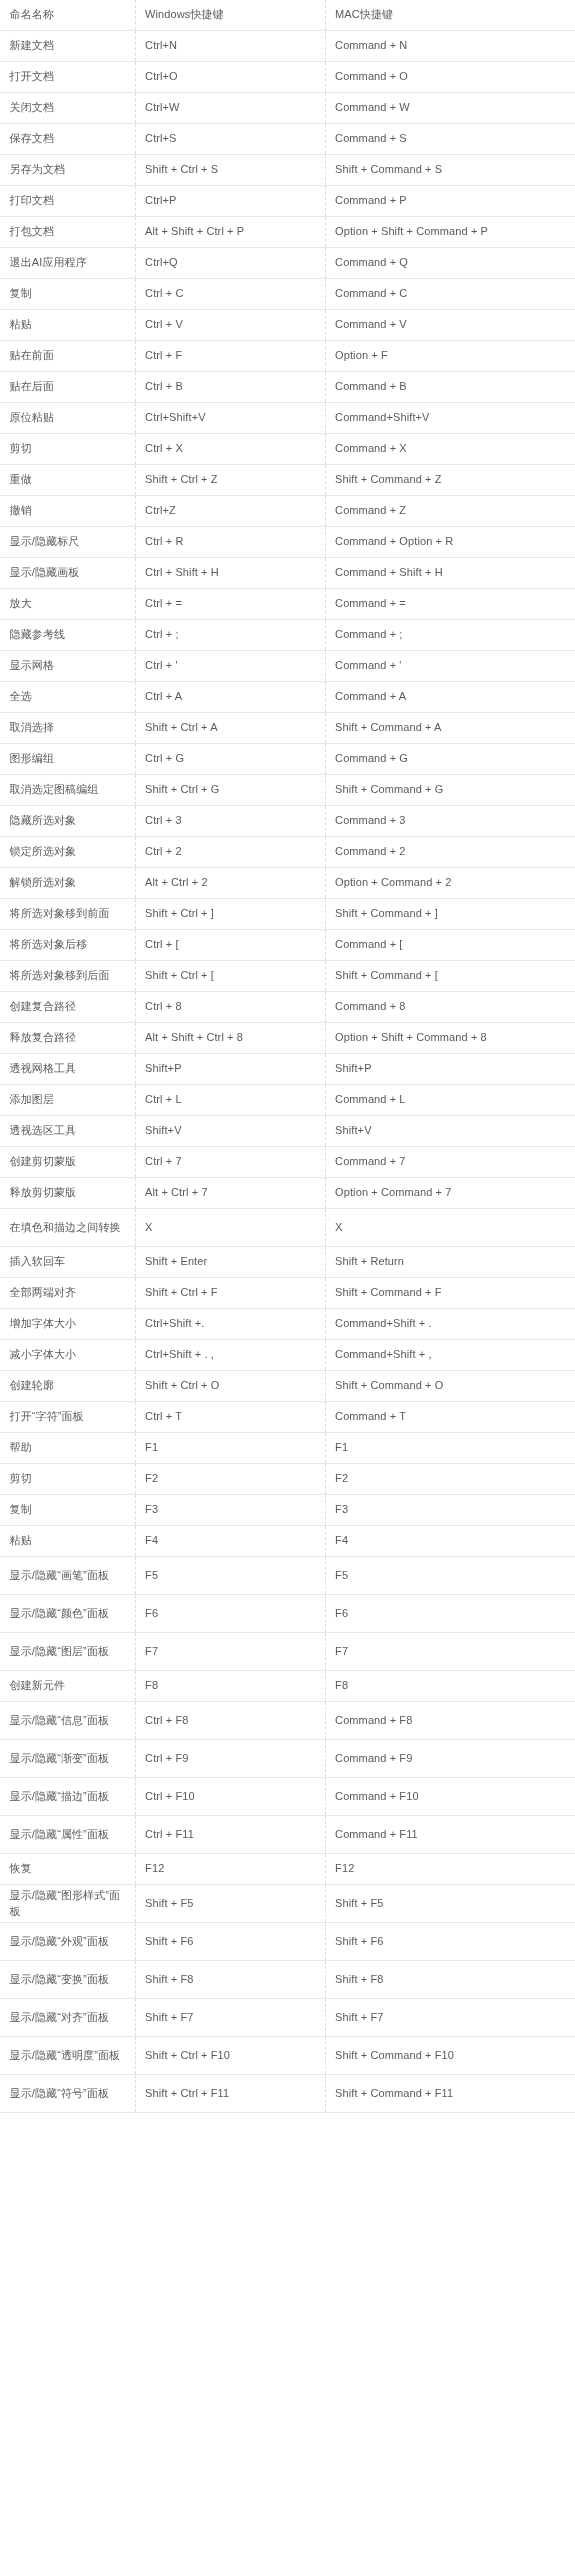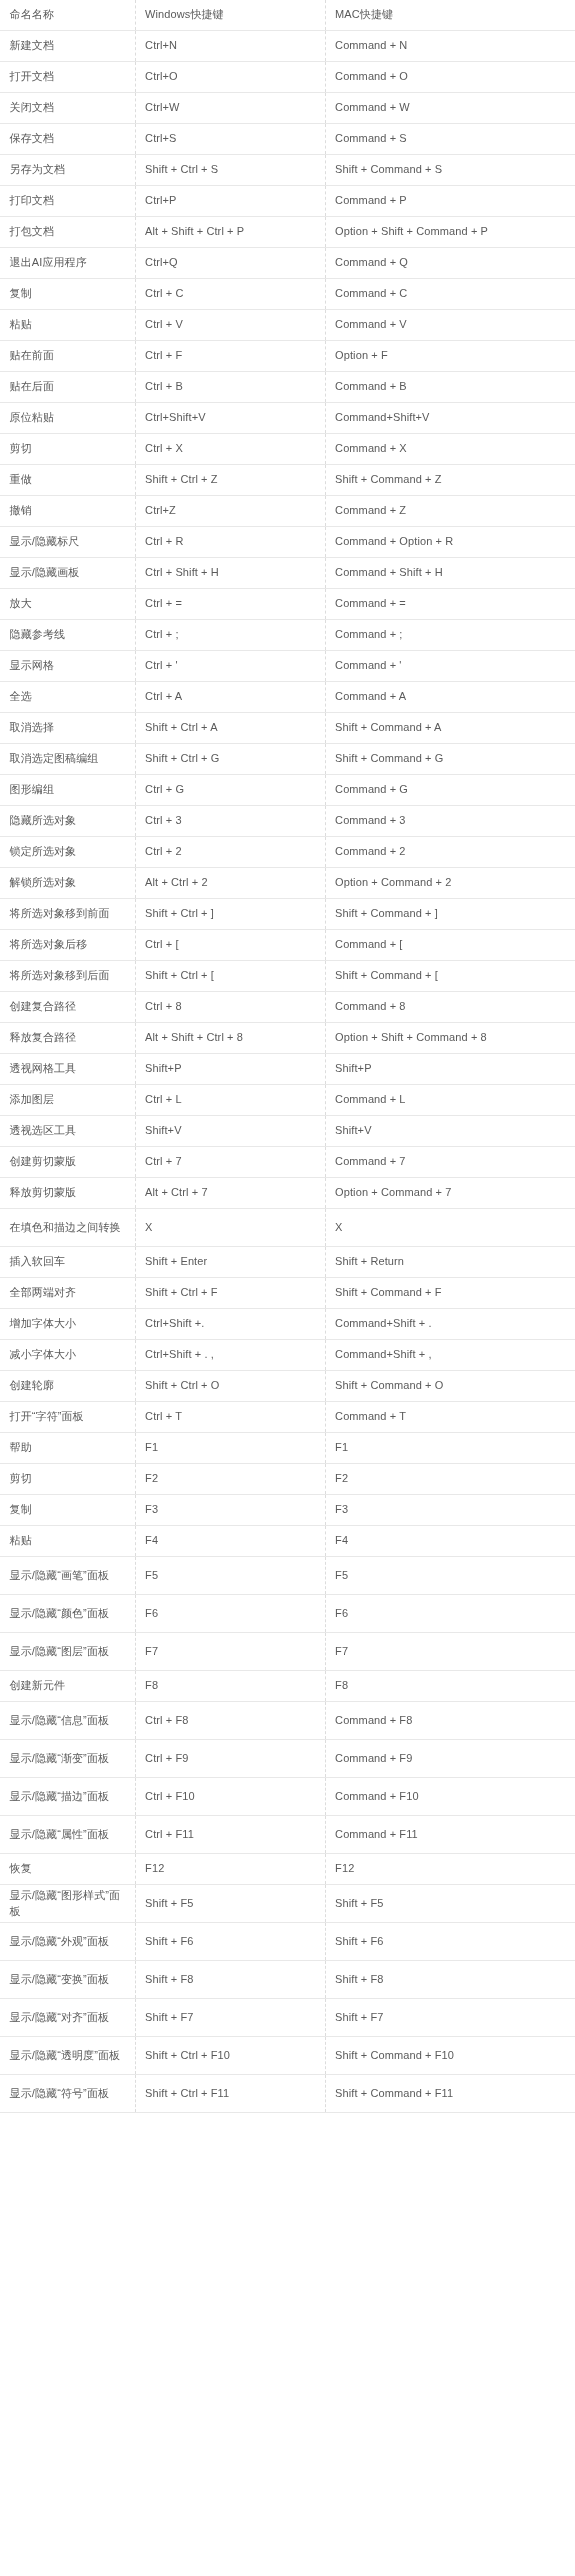--- a/index.html
+++ b/index.html
@@ -183,28 +183,28 @@
         <td class="name-cell">全选</td>
         <td class="key-cell">Ctrl + A</td>
         <td class="key-cell">Command + A</td>
       </tr>
       <tr>
         <td class="name-cell">取消选择</td>
         <td class="key-cell">Shift + Ctrl + A</td>
         <td class="key-cell">Shift + Command + A</td>
       </tr>
       <tr>
+        <td class="name-cell">图形编组</td>
+        <td class="key-cell">Ctrl + G</td>
+        <td class="key-cell">Command + G</td>
+      </tr>
+      <tr>
         <td class="name-cell">取消选定图稿编组</td>
         <td class="key-cell">Shift + Ctrl + G</td>
         <td class="key-cell">Shift + Command + G</td>
-      </tr>
-      <tr>
-        <td class="name-cell">图形编组</td>
-        <td class="key-cell">Ctrl + G</td>
-        <td class="key-cell">Command + G</td>
       </tr>
       <tr>
         <td class="name-cell">隐藏所选对象</td>
         <td class="key-cell">Ctrl + 3</td>
         <td class="key-cell">Command + 3</td>
       </tr>
       <tr>
         <td class="name-cell">锁定所选对象</td>
         <td class="key-cell">Ctrl + 2</td>
         <td class="key-cell">Command + 2</td>

